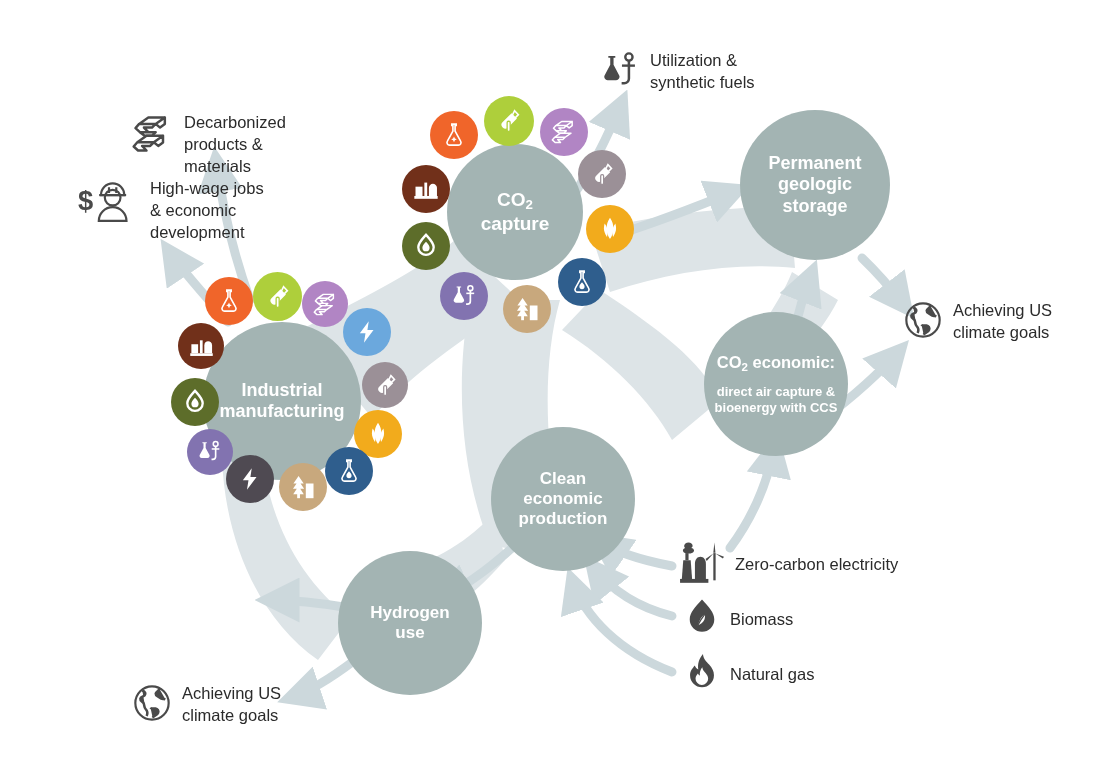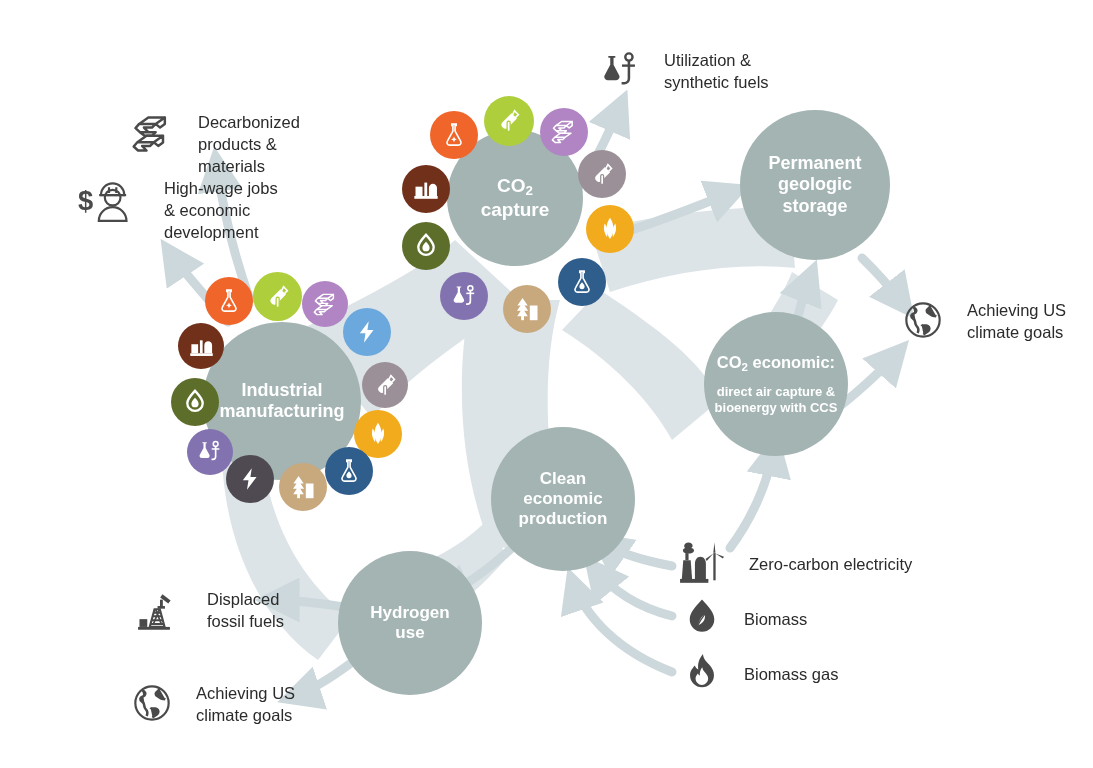--- a/index.html
+++ b/index.html
@@ -13,21 +13,21 @@
        text-align:center;color:#ffffff;font-weight:bold;line-height:1.18;
        box-sizing:border-box;}
   .hub .t{padding:0 6px;}
   .hub .sub{display:block;font-size:13px;font-weight:bold;line-height:1.2;margin-top:10px;}
   sub{font-size:.7em;vertical-align:-0.22em;}
 
   .chip{position:absolute;border-radius:50%;display:flex;
         align-items:center;justify-content:center;box-sizing:border-box;}
   .chip svg{display:block;}
 
-  .lbl{position:absolute;display:flex;align-items:flex-start;gap:24px;}
+  .lbl{position:absolute;display:flex;align-items:flex-start;gap:10px;}
   .lbl .gl{flex:0 0 auto;}
   .lbl .tx{color:#2b2b2b;font-size:16.5px;line-height:1.33;white-space:pre-line;
            font-family:"Liberation Sans","DejaVu Sans",sans-serif;}
   .lbl.mid{align-items:center;}
 </style>
 </head>
 <body>
 
 <div id="stage">
 
@@ -80,21 +80,21 @@
       <path d="M672,566 C640,560 615,552 598,540" marker-end="url(#ah)"></path>
 
       <path d="M672,616 C632,606 608,586 592,566" marker-end="url(#ah)"></path>
 
       <path d="M672,672 C620,652 585,618 572,580" marker-end="url(#ah)"></path>
 
       <path d="M730,548 C760,508 770,470 775,445" marker-end="url(#ah)"></path>
     </g>
   </svg>
 
-  <div class="hub" style="left:447px;top:130px;width:136px;height:136px;font-size:19px;justify-content:center;">
+  <div class="hub" style="left:447px;top:144px;width:136px;height:136px;font-size:19px;justify-content:center;">
     <span class="t"><span>CO</span><sub>2</sub><br><span>capture</span></span>
   </div>
 
   <div class="hub" style="left:203px;top:322px;width:158px;height:158px;font-size:18px;">
     <span class="t nl" style="white-space:pre-line;">Industrial
 manufacturing</span>
   </div>
 
   <div class="hub" style="left:740px;top:110px;width:150px;height:150px;font-size:18px;">
     <span class="t nl" style="white-space:pre-line;">Permanent
@@ -327,38 +327,20 @@
     <span class="gl">
       <svg width="40" height="40" viewBox="0 0 24 24">
         <circle cx="12" cy="12" r="10" fill="none" stroke="#4a4a4a" stroke-width="1.3"></circle>
         <path d="M6.2 4.5c1.8.6 2.3 1.9 1.4 2.9-1 1-2.4.7-2.6 2 -.2 1.3 1.2 1.6 1.9 2.7.7 1.1.2 2.6 1.3 3.6 1.1 1 1.2 2.7.6 4.1 M16.4 3.5c-.4 1.5-2 1.6-2.2 2.9-.2 1.3 1.6 1.5 2.6 2.6 1 1.1 2.1.3 3.2.8 M12.4 20.8c.9-1.4 2.7-1.5 3.3-3 .5-1.2-.4-2.3-1.6-2.5-1.2-.2-2.4.4-3-.5" fill="#4a4a4a" stroke="#4a4a4a" stroke-width="1.5" stroke-linejoin="round"></path>
       </svg>
     </span>
     <span class="tx">Achieving US
 climate goals</span>
   </div>
 
-  <div class="lbl" style="left:137px;top:589px;">
-    <span class="gl">
-      <svg width="46" height="44" viewBox="0 0 26 24">
-        <g fill="#4a4a4a">
-          <path d="M14.4 2.6 19 6l-1.3 1.8-4.6-3.4z"></path>
-          <path d="M13 5.6h1.6v4.2H13z"></path>
-          <path d="M11.6 9.2h4.2v1.5h-4.2z"></path>
-          <path d="M9.9 11 12.9 11 15.6 21 7.2 21z" fill="none" stroke="#4a4a4a" stroke-width="1.2"></path>
-          <path d="M7.6 19.3h7.6M8.2 17.2h6.5M8.8 15h5.3M9.4 13h4.1" stroke="#4a4a4a" stroke-width="1.1"></path>
-          <path d="M10.6 11.2 13.8 19.5M12.6 11.2 9.2 19.5" stroke="#4a4a4a" stroke-width="1"></path>
-          <rect x="1.4" y="16.6" width="4.4" height="4.4"></rect>
-          <rect x="0.6" y="21" width="18" height="1.6"></rect>
-        </g>
-      </svg>
-    </span>
-    <span class="tx">Displaced
-fossil fuels</span>
-  </div>
 
   <div class="lbl" style="left:132px;top:683px;">
     <span class="gl">
       <svg width="40" height="40" viewBox="0 0 24 24">
         <circle cx="12" cy="12" r="10" fill="none" stroke="#4a4a4a" stroke-width="1.3"></circle>
         <path d="M6.2 4.5c1.8.6 2.3 1.9 1.4 2.9-1 1-2.4.7-2.6 2 -.2 1.3 1.2 1.6 1.9 2.7.7 1.1.2 2.6 1.3 3.6 1.1 1 1.2 2.7.6 4.1 M16.4 3.5c-.4 1.5-2 1.6-2.2 2.9-.2 1.3 1.6 1.5 2.6 2.6 1 1.1 2.1.3 3.2.8 M12.4 20.8c.9-1.4 2.7-1.5 3.3-3 .5-1.2-.4-2.3-1.6-2.5-1.2-.2-2.4.4-3-.5" fill="#4a4a4a" stroke="#4a4a4a" stroke-width="1.5" stroke-linejoin="round"></path>
       </svg>
     </span>
     <span class="tx">Achieving US
 climate goals</span>
@@ -394,16 +376,16 @@
     <span class="tx">Biomass</span>
   </div>
 
   <div class="lbl mid" style="left:684px;top:652px;">
     <span class="gl">
       <svg width="36" height="42" viewBox="0 0 22 26">
         <path d="M11.6 1.2c.2 3 2.1 4.6 3.8 6.6 1.9 2.2 3 4.2 3 6.6A7.4 7.4 0 0 1 11 21.8a7.4 7.4 0 0 1-7.4-7.4c0-2.6 1.5-4.2 2.9-6 .5 1.2 1.2 2 2.2 2.4-.6-3.5.6-7 2.9-9.6z" fill="#4a4a4a"></path>
         <path d="M11.2 9.4c.1 1.6 1.1 2.5 2 3.6 1 1.2 1.6 2.2 1.6 3.5a3.9 3.9 0 0 1-7.8 0c0-1.4.8-2.3 1.5-3.2.3.7.6 1.1 1.2 1.3-.3-1.9.3-3.8 1.5-5.2z" fill="#fff"></path>
       </svg>
     </span>
-    <span class="tx">Biomass gas</span>
+    <span class="tx">Natural gas</span>
   </div>
 
 </div>
 
 </body></html>

